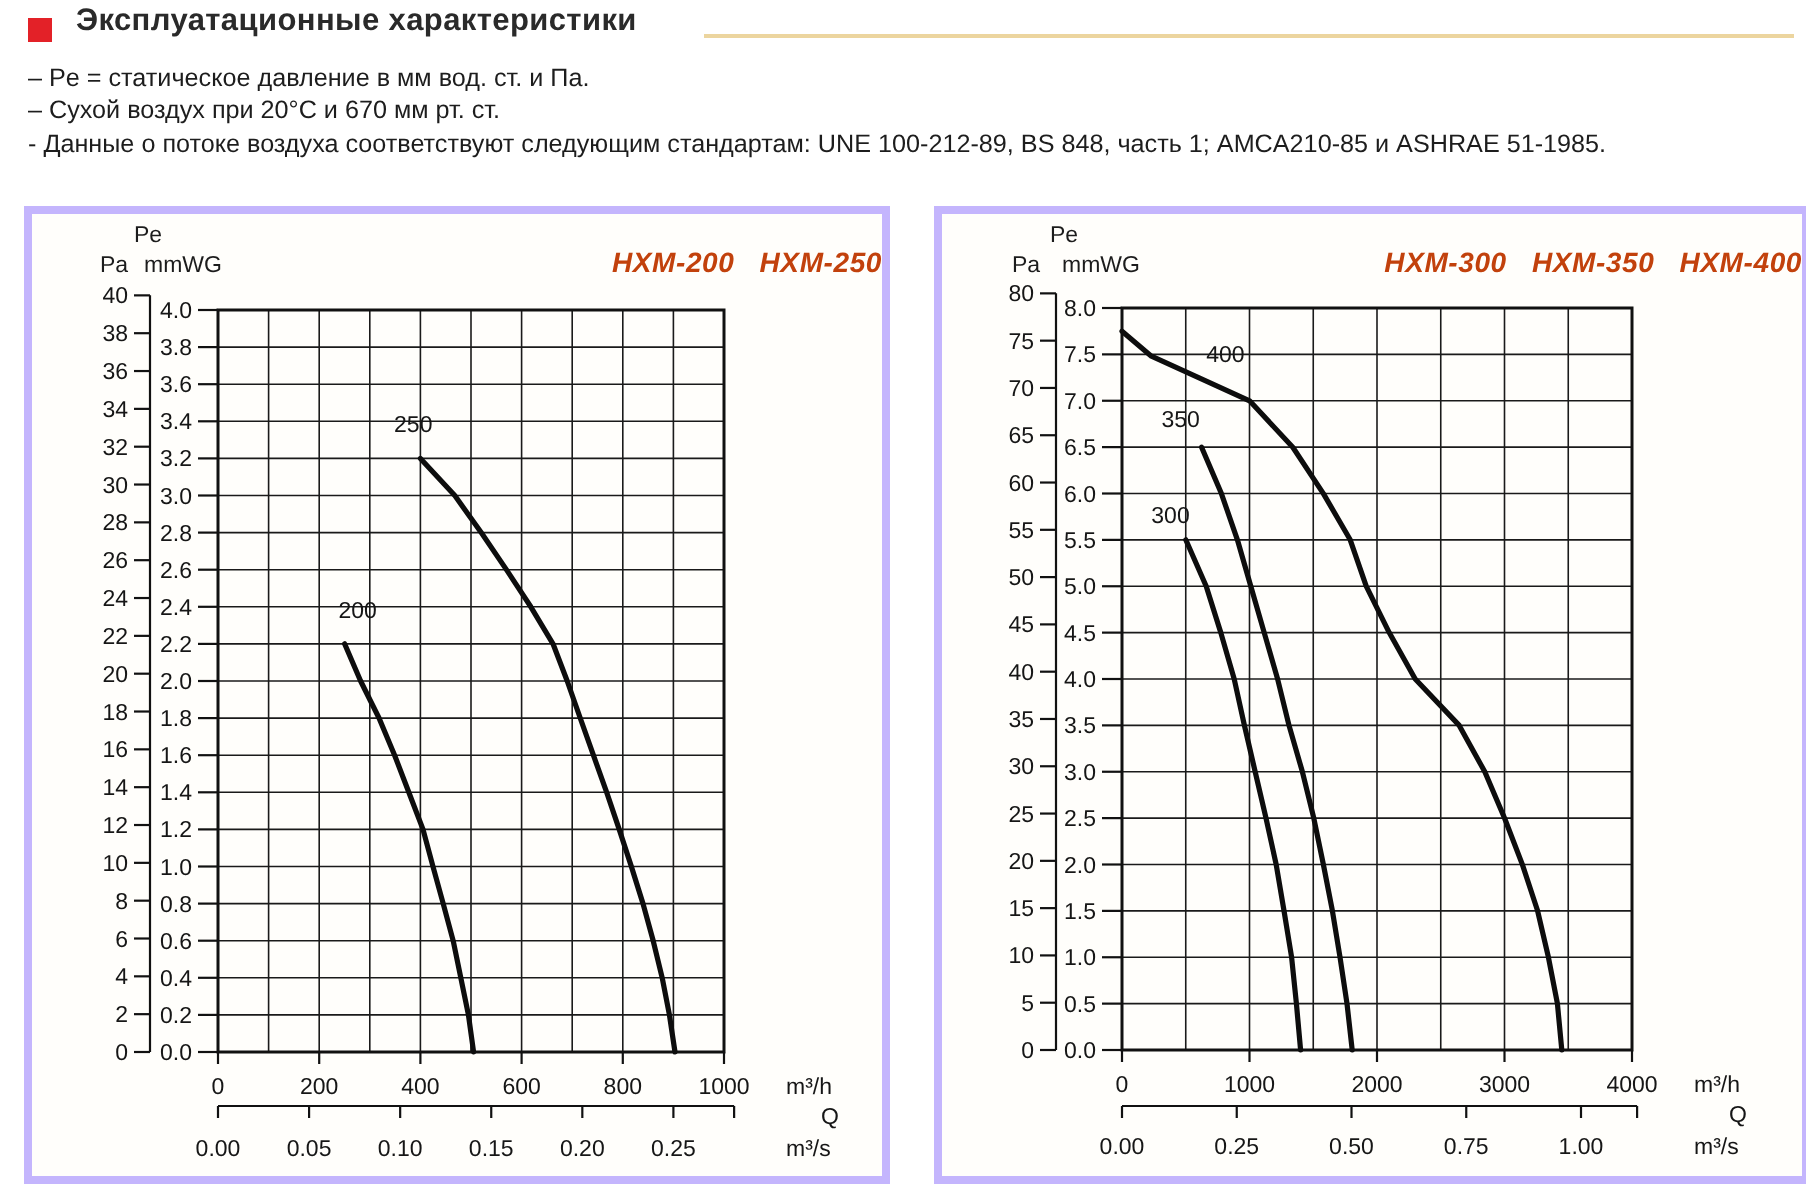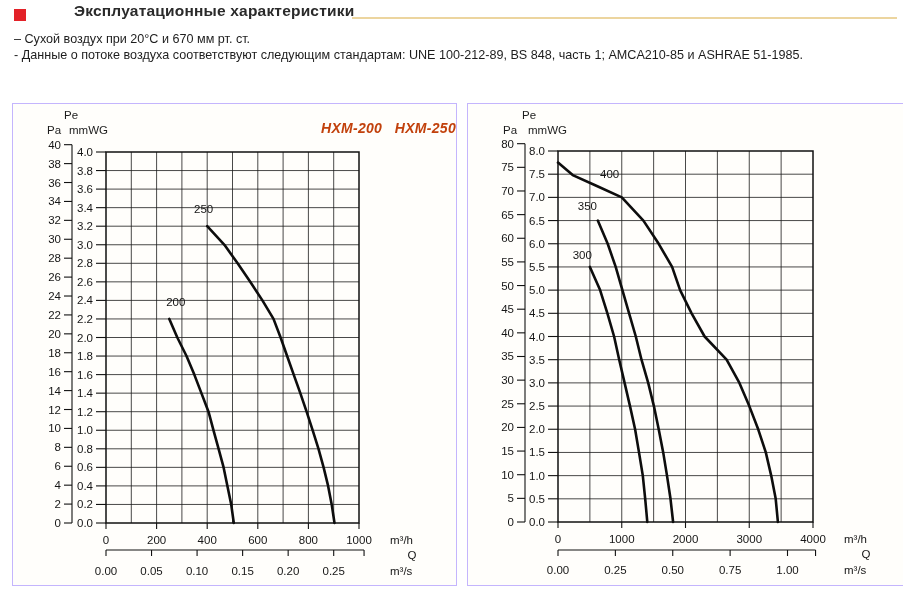--- a/index.html
+++ b/index.html
@@ -4,42 +4,43 @@
 <style>
   html,body{margin:0;padding:0;}
   body{
     width:903px;height:597px;position:relative;overflow:hidden;
     background:#ffffff;
     font-family:"Liberation Sans","DejaVu Sans",sans-serif;
     color:#1c1c1c;
   }
   
   .hdr-square{position:absolute;left:14px;top:9px;width:12px;height:12px;background:#e32128;}
-  .hdr-title{position:absolute;left:38px;top:2px;font-size:15.5px;font-weight:bold;color:#2a2a2a;letter-spacing:.2px;white-space:pre;margin-left:36px;}
+  .hdr-title{position:absolute;left:38px;top:2px;font-size:15.5px;font-weight:bold;color:#2a2a2a;letter-spacing:.2px;white-space:pre;}
   .hdr-rule{position:absolute;left:352px;top:17px;width:545px;height:2px;background:#ecd59f;}
   
   .notes{position:absolute;left:14px;top:31px;width:880px;}
   .note{font-size:12.6px;line-height:16.3px;color:#1d1d1d;white-space:pre;}
   
-  .panel{position:absolute;background:#fffefb;border:1px solid #c4b5fd;padding-left:18px;}
+  .panel{position:absolute;background:#fffefb;border:4px solid #c4b5fd;}
   #panel-0{left:12px;top:103px;width:425px;height:481px;}
   #panel-1{left:467px;top:103px;width:430px;height:481px;}
   .ax-head{position:absolute;font-size:11.5px;color:#1c1c1c;}
   .chart-title{position:absolute;left:0;right:0;top:16px;text-align:right;font-size:14px;font-weight:bold;color:#c2410c;white-space:pre;letter-spacing:.3px;font-style:italic;}
   .chart-svg{position:absolute;left:0;top:0;}
   svg text{font-family:"Liberation Sans","DejaVu Sans",sans-serif;fill:#161616;}
 </style>
 </head>
 <body>
 
 <div class="hdr-square"></div>
 <div class="hdr-title">Эксплуатационные характеристики</div>
 <div class="hdr-rule"></div>
 
 <div class="notes">
+  <div class="note">– Pe = статическое давление в мм вод. ст. и Па.</div>
   <div class="note">– Сухой воздух при 20°С и 670 мм рт. ст.</div>
   <div class="note">- Данные о потоке воздуха соответствуют следующим стандартам: UNE 100-212-89, BS 848, часть 1; AMCA210-85 и ASHRAE 51-1985.</div>
 </div>
 
 <div class="panel" id="panel-0">
   <div class="ax-head" style="left:51px;top:5px;">Pe</div>
   <div class="ax-head" style="left:34px;top:20px;">Pa</div>
   <div class="ax-head" style="left:56px;top:20px;">mmWG</div>
   <div class="chart-title">HXM-200   HXM-250</div>
   <svg class="chart-svg" id="chart-svg-0" width="425" height="481">
@@ -204,20 +205,21 @@
       <text x="153.214" y="201.965" font-size="11.5">200</text>
       <polyline points="194.2,122.2 211.4,140.8 224.6,159.3 237.2,177.8 249.4,196.4 260.5,214.9 267.6,233.5 274.1,252.0 280.7,270.6 287.3,289.1 293.6,307.7 299.7,326.3 305.5,344.8 310.6,363.4 315.1,381.9 318.7,400.4 321.5,419.0" fill="none" stroke="#0d0d0d" stroke-width="2.6" stroke-linecap="round" stroke-linejoin="round"></polyline>
       <text x="181.04399999999998" y="109.21500000000003" font-size="11.5">250</text>
     </svg>
 </div>
 
 <div class="panel" id="panel-1">
   <div class="ax-head" style="left:54px;top:5px;">Pe</div>
   <div class="ax-head" style="left:35px;top:20px;">Pa</div>
   <div class="ax-head" style="left:60px;top:20px;">mmWG</div>
+  <div class="chart-title">HXM-300   HXM-350   HXM-400</div>
   <svg class="chart-svg" id="chart-svg-1" width="430" height="481">
       <g stroke="#1a1a1a" stroke-width="0.8">
         <line x1="121.875" y1="47" x2="121.875" y2="418"></line>
         <line x1="153.75" y1="47" x2="153.75" y2="418"></line>
         <line x1="185.625" y1="47" x2="185.625" y2="418"></line>
         <line x1="217.5" y1="47" x2="217.5" y2="418"></line>
         <line x1="249.375" y1="47" x2="249.375" y2="418"></line>
         <line x1="281.25" y1="47" x2="281.25" y2="418"></line>
         <line x1="313.125" y1="47" x2="313.125" y2="418"></line>
         <line x1="90" y1="394.8125" x2="345" y2="394.8125"></line>

